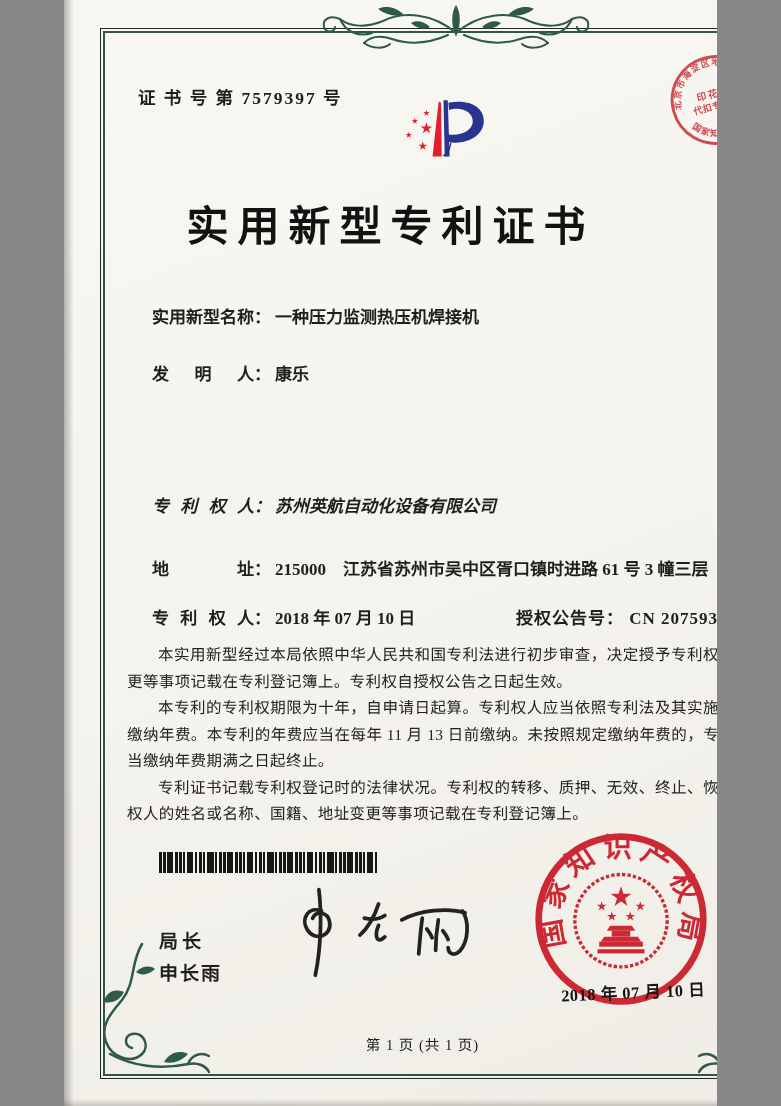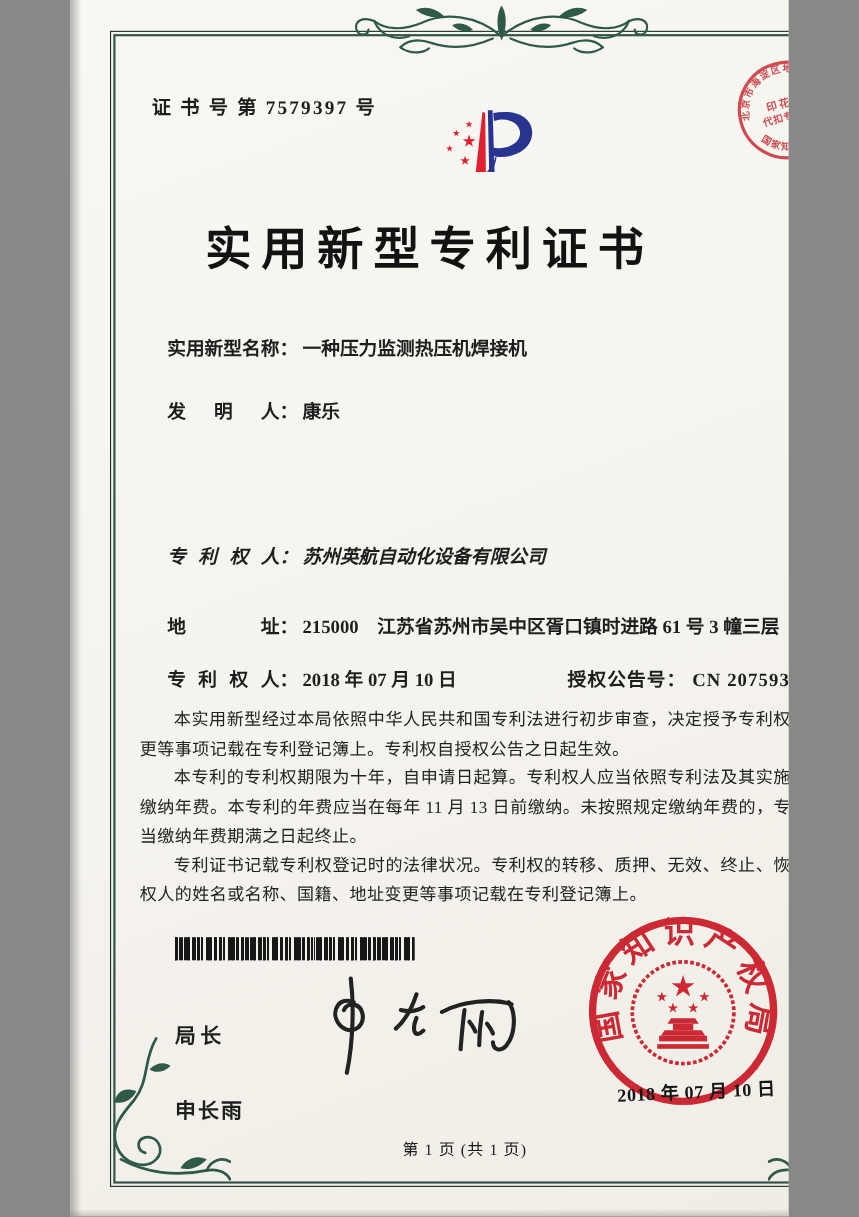--- a/index.html
+++ b/index.html
@@ -46,21 +46,21 @@
     font-size:15.5px;line-height:26.5px;text-align:justify;color:#222;}
   .body-text p{margin:0;text-indent:2em;letter-spacing:.4px;}
 
   .barcode{position:absolute;left:95px;top:852px;width:218px;height:21px;
     background:
       repeating-linear-gradient(90deg,#171717 0 2px,rgba(0,0,0,0) 2px 4px),
       repeating-linear-gradient(90deg,#171717 0 1px,rgba(0,0,0,0) 1px 6px),
       repeating-linear-gradient(90deg,#171717 0 3px,rgba(0,0,0,0) 3px 10px);}
 
   .officer-role{position:absolute;left:95px;top:926px;font-size:19px;font-weight:bold;letter-spacing:4px;}
-  .officer-name{position:absolute;left:95px;top:958px;font-size:19px;font-weight:bold;letter-spacing:2px;margin-top:36px;}
+  .officer-name{position:absolute;left:95px;top:958px;font-size:19px;font-weight:bold;letter-spacing:2px;}
 
   .signature{position:absolute;left:213px;top:876px;width:205px;height:112px;}
 
   .seal{position:absolute;left:468px;top:830px;width:178px;height:178px;opacity:.95;}
   .seal-text{font-size:34px;font-weight:bold;letter-spacing:8px;font-family:"Liberation Serif","DejaVu Serif",serif;}
   .seal-date{position:absolute;left:497px;top:979px;width:160px;font-size:16.5px;font-weight:bold;
     color:#161616;letter-spacing:.5px;transform:rotate(-2.5deg);white-space:nowrap;}
 
   .stamp{position:absolute;left:603px;top:50px;width:97px;height:100px;opacity:.88;}
   .stamp-arc{font-size:13.5px;font-weight:bold;letter-spacing:2px;}

